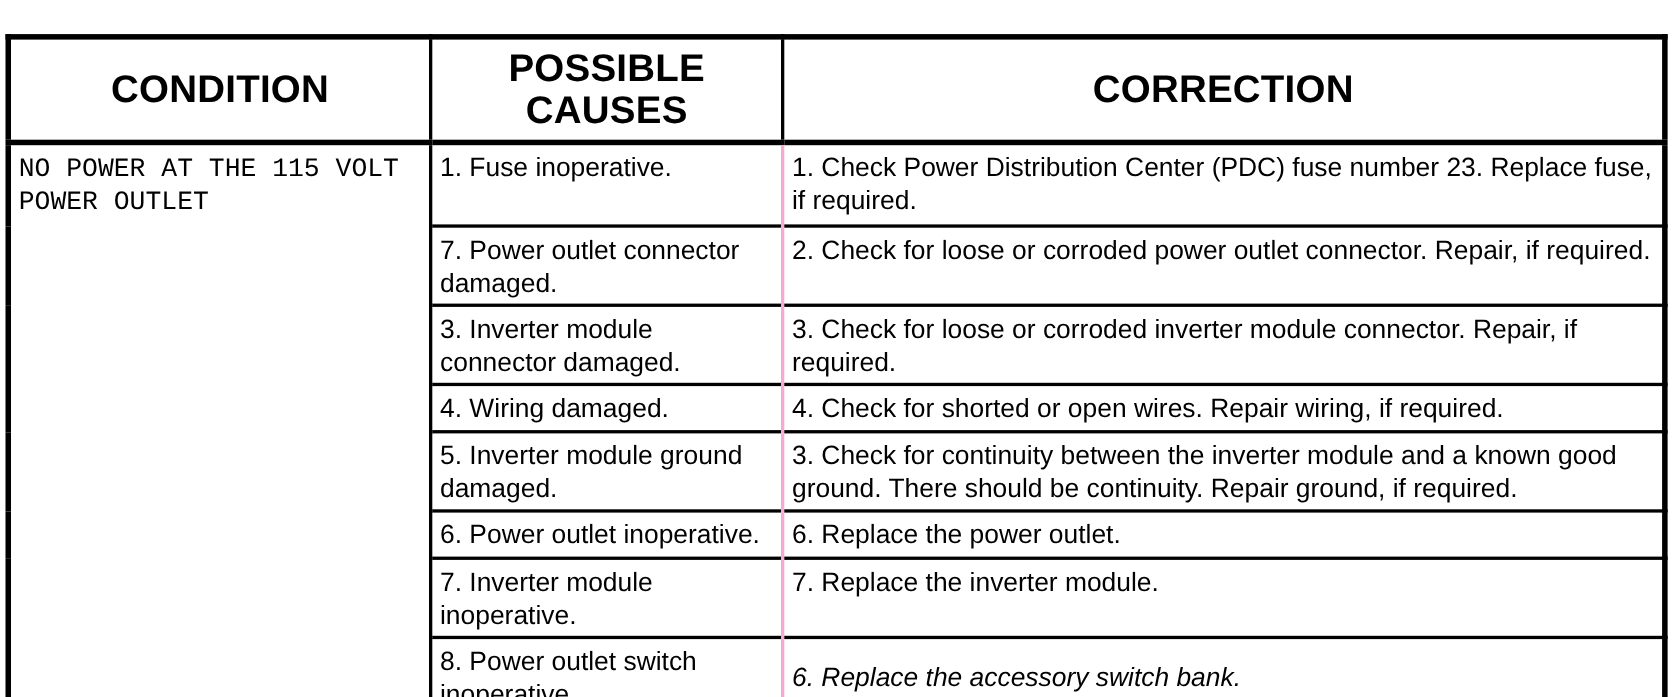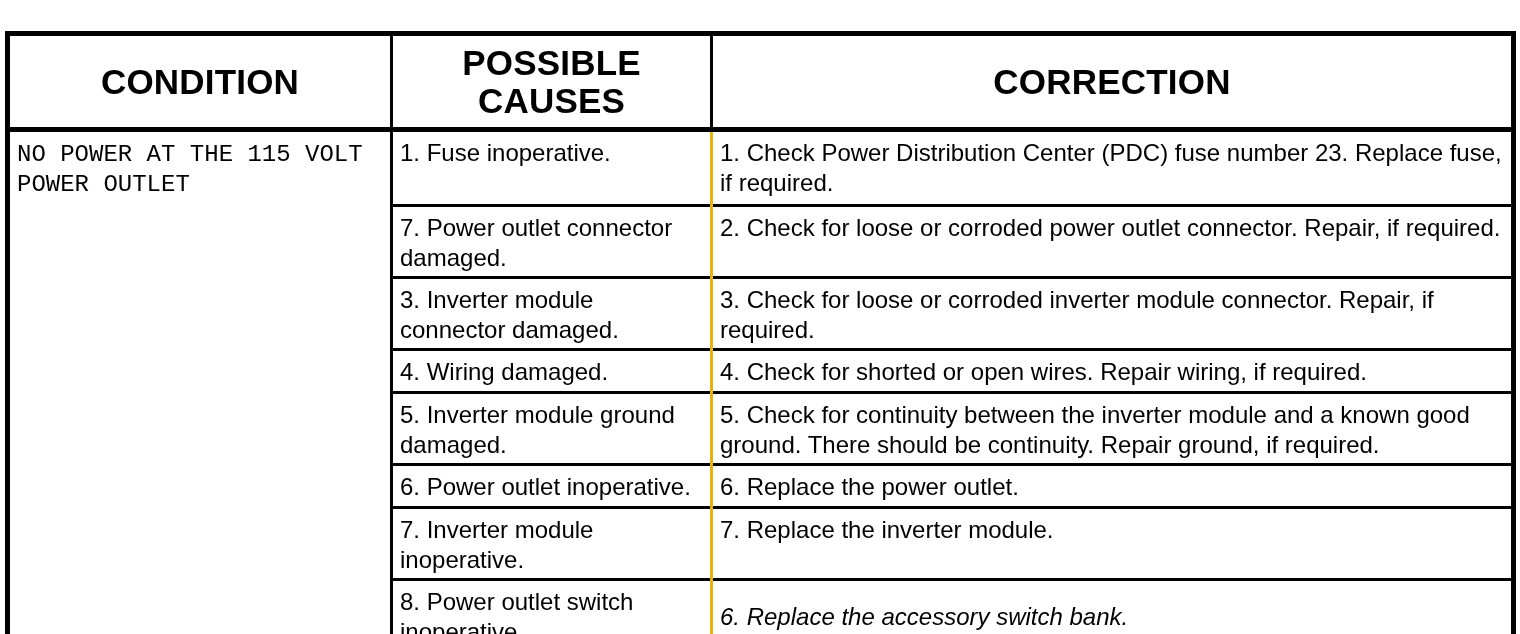--- a/index.html
+++ b/index.html
@@ -46,21 +46,21 @@
     line-height: 1.07;
     letter-spacing: 0.2px;
     padding: 2px 6px;
     height: 96px;
     box-sizing: border-box;
   }
   thead th.last { border-right: none; }
 
   tbody td {
     border-top: 3px solid #000;
-    border-right: 3px solid #eab308;
+    border-right: 3px solid #f9a8d4;
     vertical-align: top;
     text-align: left;
     font-size: 24px;
     line-height: 1.23;
     padding: 6px 7px 4px 7px;
     box-sizing: border-box;
   }
   tbody td.last { border-right: none; }
   tbody tr:first-child td { border-top: none; }
 
@@ -113,21 +113,21 @@
       <tr>
         <td style="height:72px">3. Inverter module connector damaged.</td>
         <td class="last" style="height:72px">3. Check for loose or corroded inverter module connector. Repair, if required.</td>
       </tr>
       <tr>
         <td style="height:43px">4. Wiring damaged.</td>
         <td class="last" style="height:43px">4. Check for shorted or open wires. Repair wiring, if required.</td>
       </tr>
       <tr>
         <td style="height:72px">5. Inverter module ground damaged.</td>
-        <td class="last" style="height:72px">5. Check for continuity between the inverter module and a known good ground. There should be continuity. Repair ground, if required.</td>
+        <td class="last" style="height:72px">3. Check for continuity between the inverter module and a known good ground. There should be continuity. Repair ground, if required.</td>
       </tr>
       <tr>
         <td style="height:43px">6. Power outlet inoperative.</td>
         <td class="last" style="height:43px">6. Replace the power outlet.</td>
       </tr>
       <tr>
         <td style="height:72px">7. Inverter module inoperative.</td>
         <td class="last" style="height:72px">7. Replace the inverter module.</td>
       </tr>
       <tr>

